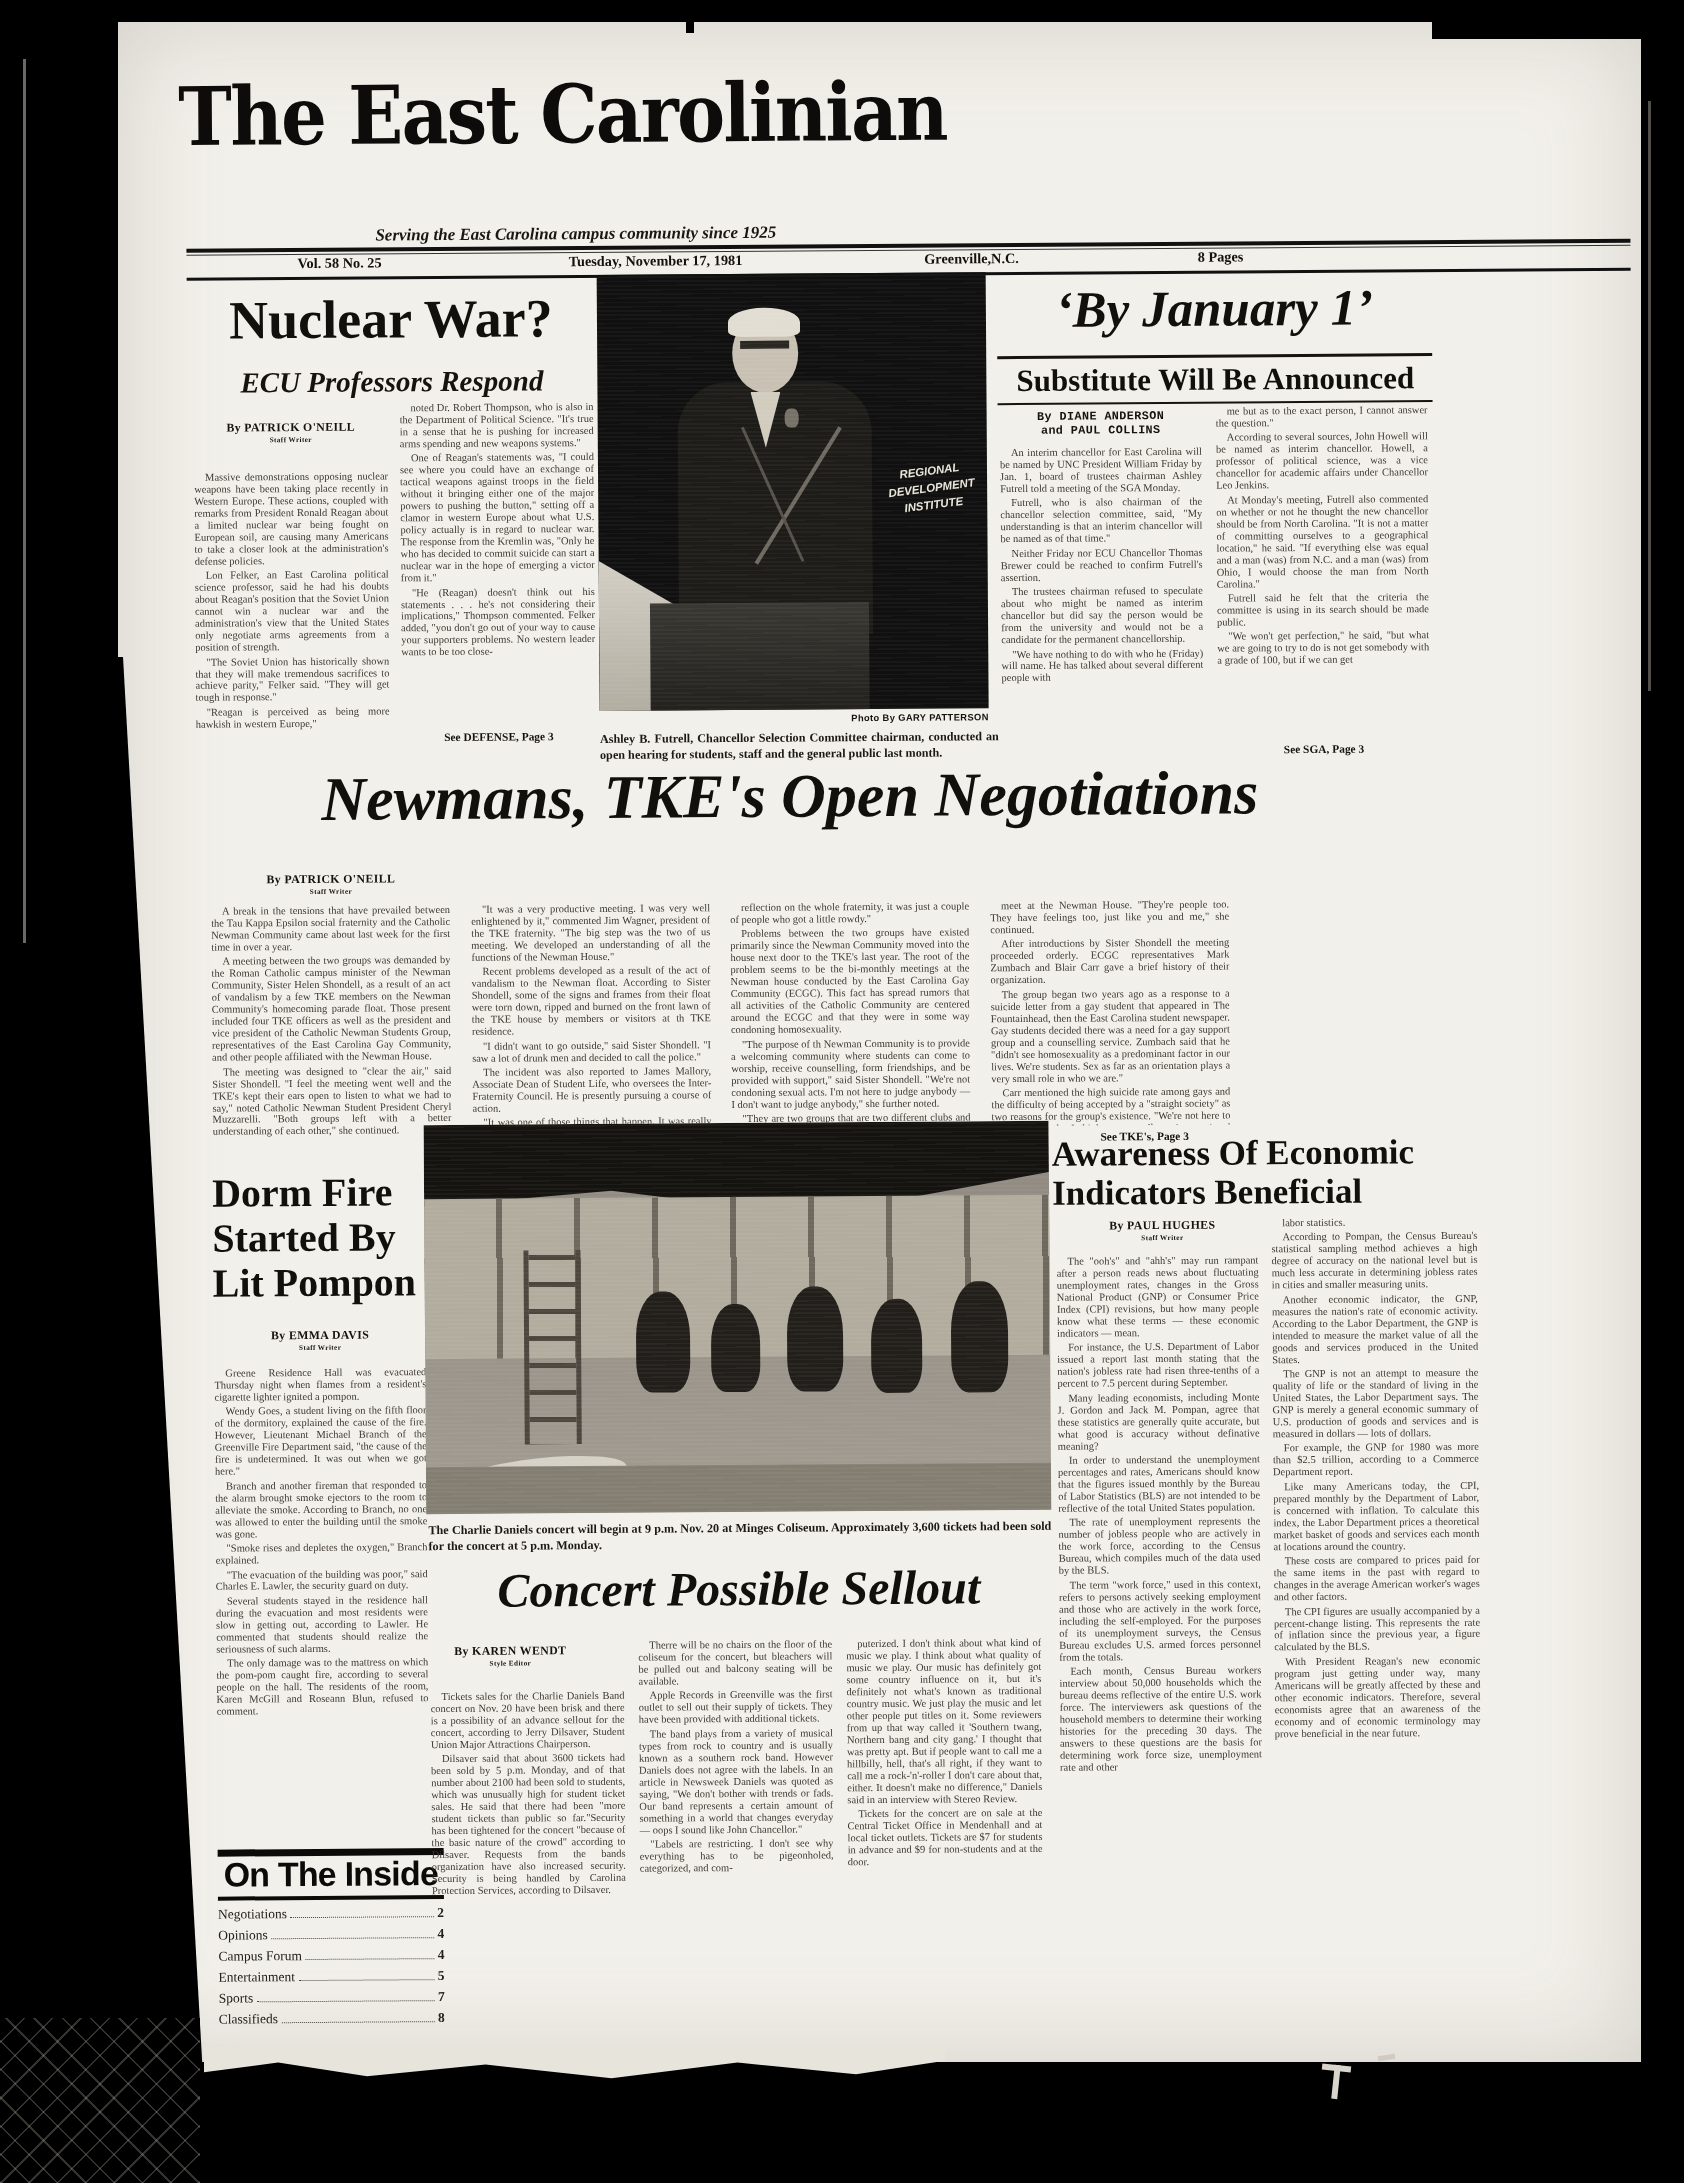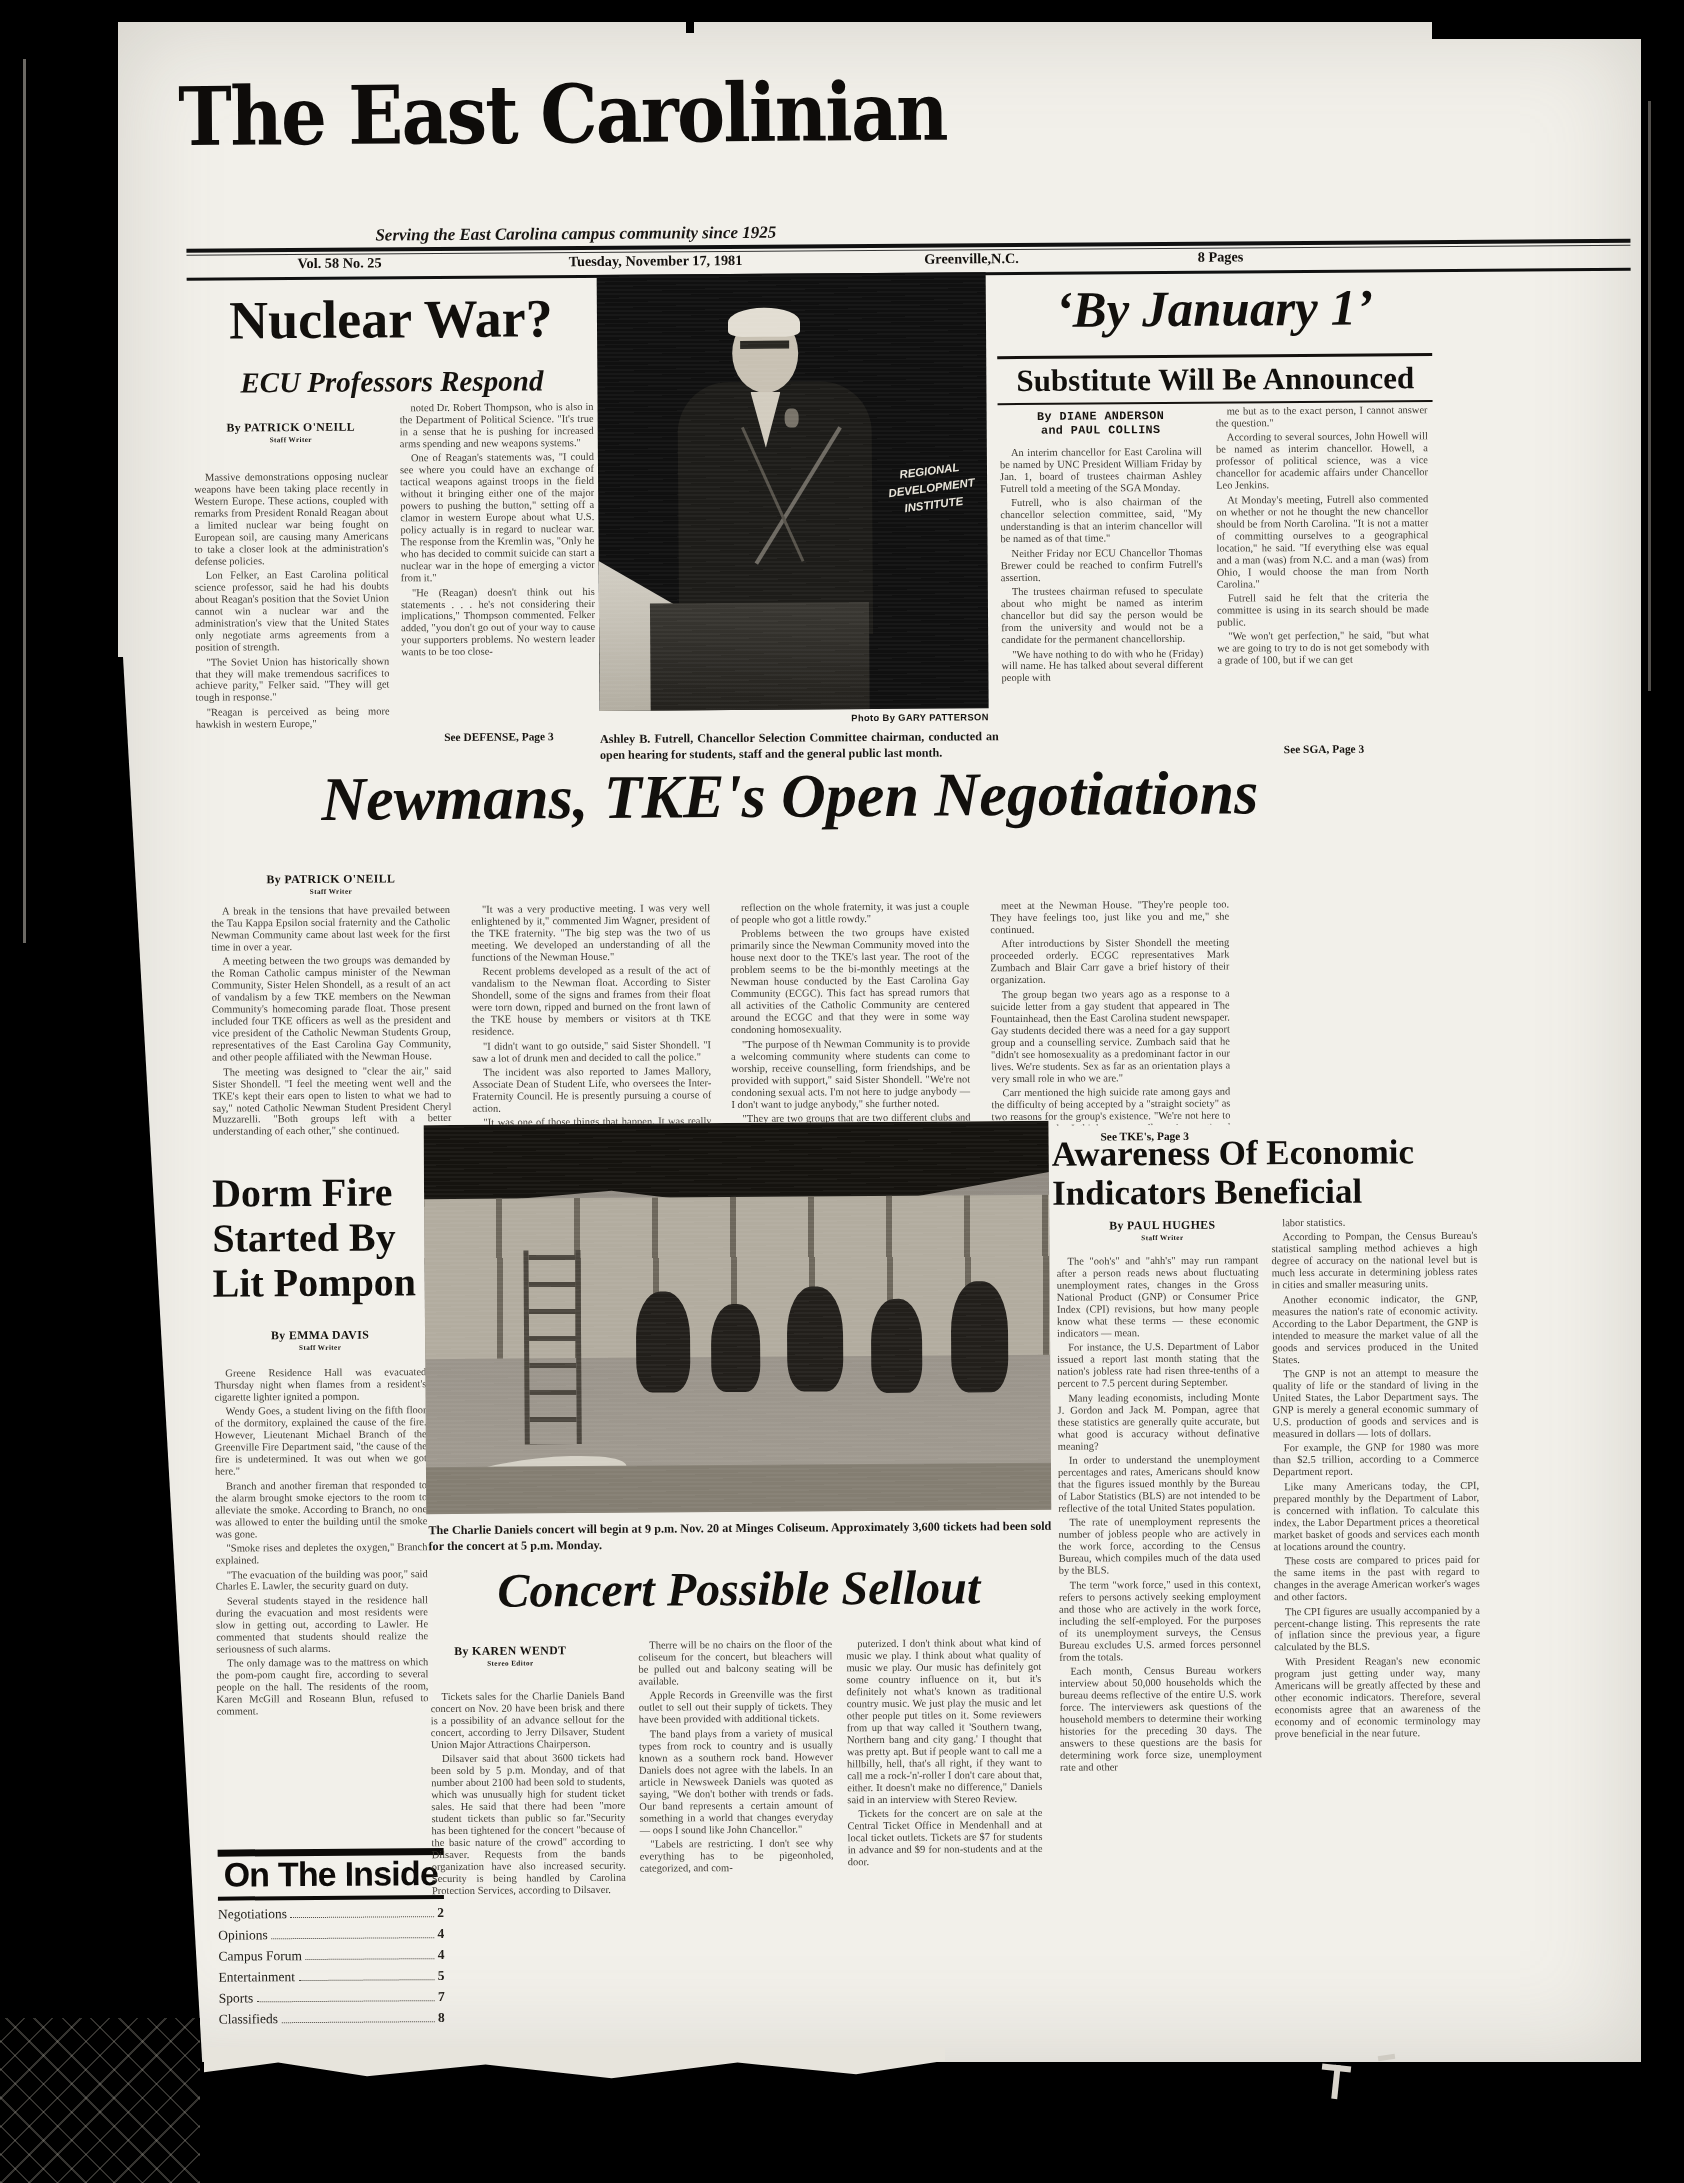--- a/index.html
+++ b/index.html
@@ -300,21 +300,21 @@
         <div class="p2-fig" style="left:446px;top:177px;width:51px;height:94px;"></div>
         <div class="p2-fig" style="left:526px;top:160px;width:57px;height:111px;"></div>
         <div class="p2-canoe"></div>
         <div class="p2-floor"></div>
       </div>
       <div class="cap cap2">The Charlie Daniels concert will begin at 9 p.m. Nov. 20 at Minges Coliseum. Approximately 3,600 tickets had been sold for the concert at 5 p.m. Monday.</div>
 
       <div class="hl con-h">Concert Possible Sellout</div>
       <div class="byline" style="left:388px;top:1619px;">
         <div class="by-name">By KAREN WENDT</div>
-        <div class="by-title">Stereo Editor</div>
+        <div class="by-title">Style Editor</div>
       </div>
       <div class="col" style="left:308px;top:1666px;width:194px;height:330px;">
           <p class="para">Tickets sales for the Charlie Daniels Band concert on Nov. 20 have been brisk and there is a possibility of an advance sellout for the concert, according to Jerry Dilsaver, Student Union Major Attractions Chairperson.</p>
           <p class="para">Dilsaver said that about 3600 tickets had been sold by 5 p.m. Monday, and of that number about 2100 had been sold to students, which was unusually high for student ticket sales. He said that there had been "more student tickets than public so far."Security has been tightened for the concert "because of the basic nature of the crowd" according to Dilsaver. Requests from the bands organization have also increased security. Security is being handled by Carolina Protection Services, according to Dilsaver.</p>
         </div>
       <div class="col" style="left:516px;top:1616px;width:194px;height:381px;">
           <p class="para">Therre will be no chairs on the floor of the coliseum for the concert, but bleachers will be pulled out and balcony seating will be available.</p>
           <p class="para">Apple Records in Greenville was the first outlet to sell out their supply of tickets. They have been provided with additional tickets.</p>
           <p class="para">The band plays from a variety of musical types from rock to country and is usually known as a southern rock band. However Daniels does not agree with the labels. In an article in Newsweek Daniels was quoted as saying, "We don't bother with trends or fads. Our band represents a certain amount of something in a world that changes everyday — oops I sound like John Chancellor."</p>
           <p class="para">"Labels are restricting. I don't see why everything has to be pigeonholed, categorized, and com-</p>

